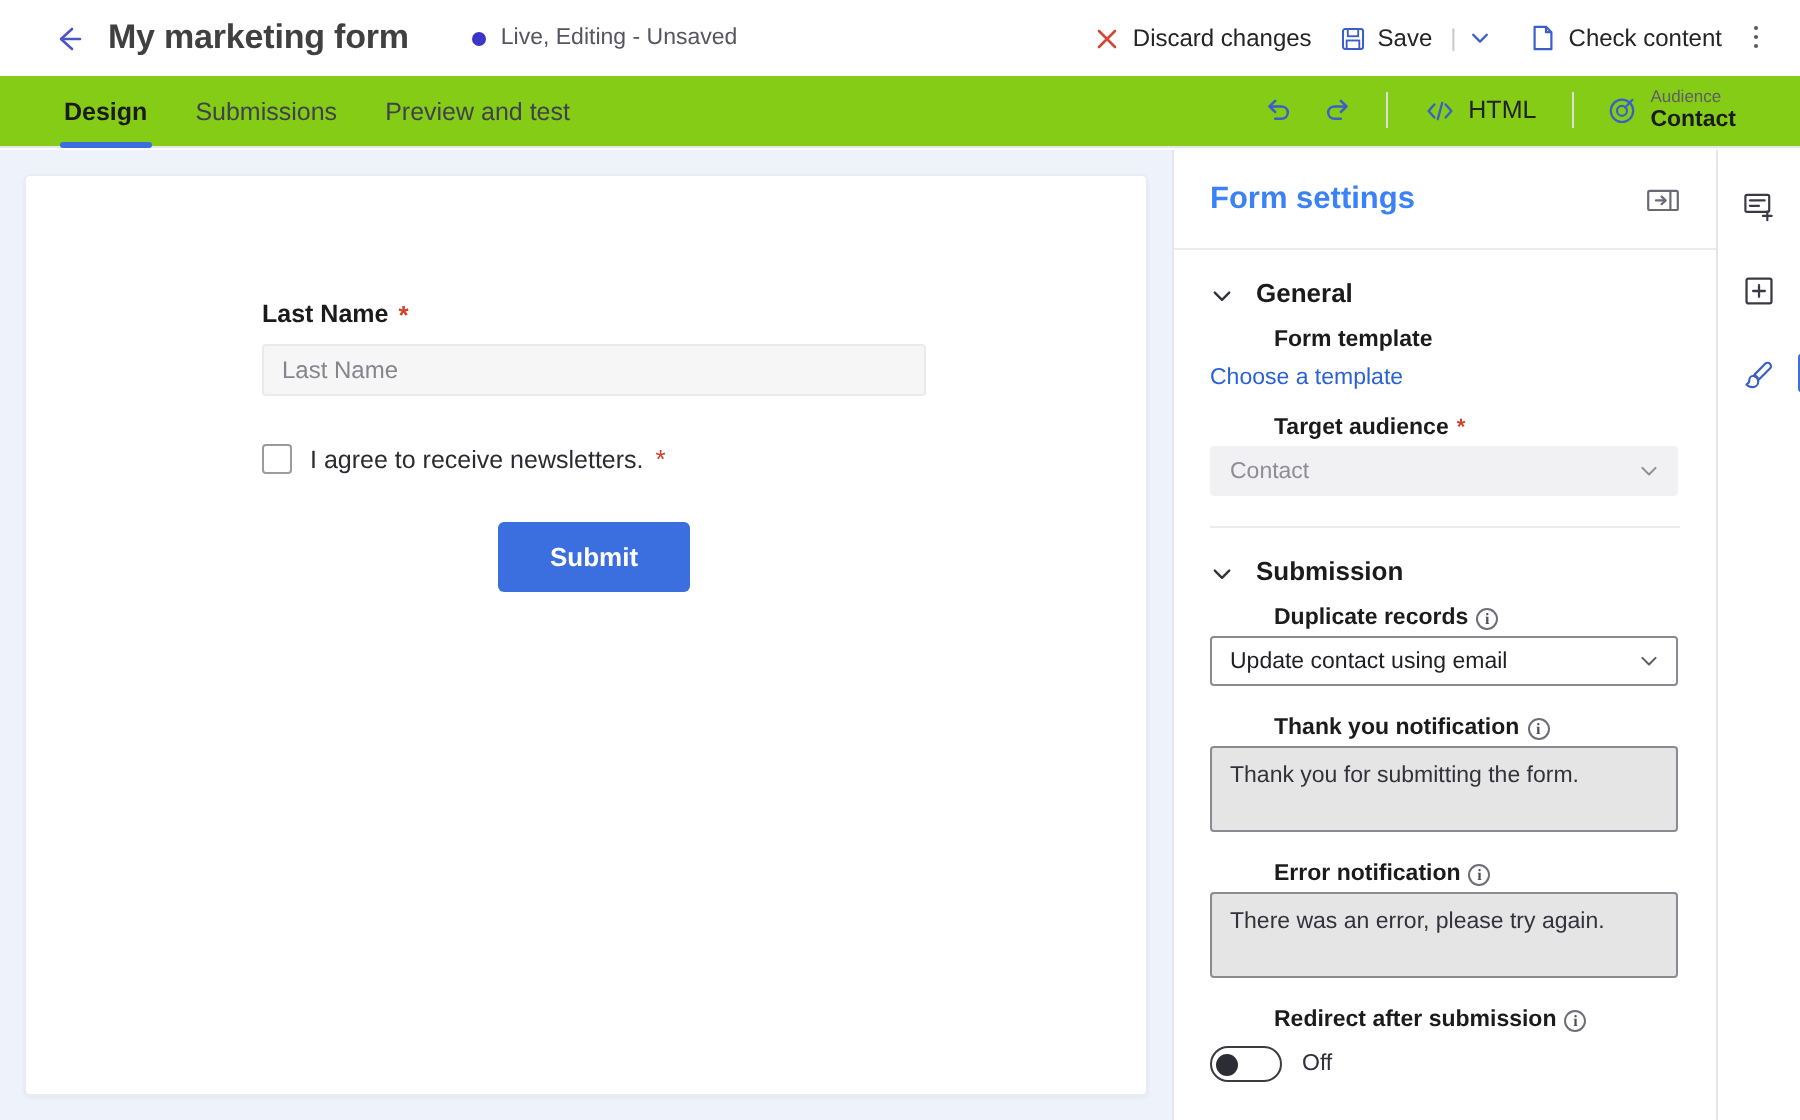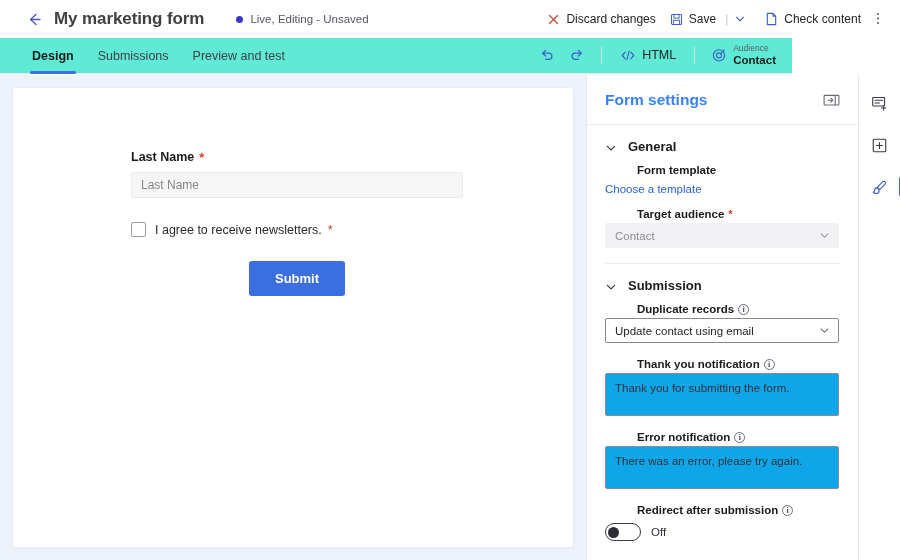--- a/index.html
+++ b/index.html
@@ -43,36 +43,36 @@
   }
   .tb-sep { color: #c8c8cf; font-size: 12px; padding: 0 2px; }
   .tb-caret { padding: 5px 4px; cursor: pointer; display:flex; align-items:center; }
   .tb-dots {
     padding: 5px 8px; cursor: pointer; color: #5b5b66;
     font-size: 13px; letter-spacing: 0; line-height: 1;
   }
 
   
   .tabbar {
-    position: absolute; left: 0; top: 38px; width: 792px; height: 36px;
-    background: #5eead4; display: flex; align-items: center;
+    position: absolute; left: 0; top: 38px; width: 900px; height: 36px;
+    background: #84cc16; display: flex; align-items: center;
     border-bottom: 1px solid #e6e6ea;
   }
   .tabs { display: flex; align-items: center; height: 36px; margin-left: 20px; }
   .tab {
     position: relative; height: 36px; display: flex; align-items: center;
     padding: 0 12px; font-size: 12.5px; color: #41414b; cursor: pointer;
   }
   .tab.active { color: #1b1b1b; font-weight: bold; }
   .tab.active::after {
     content: ""; position: absolute; left: 10px; right: 10px; bottom: 0;
     height: 2.5px; background: #3b6fe0; border-radius: 2px;
   }
   .tabbar-right {
-    margin-left: auto; display: flex; align-items: center; margin-right: 8px; gap: 2px;
+    margin-left: auto; display: flex; align-items: center; margin-right: 24px; gap: 2px;
   }
   .icon-btn {
     width: 28px; height: 26px; display: flex; align-items: center; justify-content: center;
     cursor: pointer; border-radius: 3px; color: #3b5ec9;
   }
   .vrule { width: 1px; height: 18px; background: #dcdce2; margin: 0 8px; }
   .html-btn {
     display: flex; align-items: center; gap: 6px; padding: 4px 8px;
     cursor: pointer; border-radius: 3px; font-size: 12.5px; color: #222;
   }
@@ -158,21 +158,21 @@
     display: flex; align-items: center; padding: 0 8px 0 9px;
     font-size: 11.5px; cursor: pointer;
   }
   .select-box.disabled {
     background: #f1f1f3; border: 1px solid #f1f1f3; color: #8d8d95; cursor: default;
   }
   .select-box.normal { background: #ffffff; border: 1px solid #8a8a92; color: #1f1f24; }
   .select-caret { margin-left: auto; color: #5d5d66; display: flex; }
   .ta-box {
     width: 234px; height: 43px; border: 1px solid #8a8a92; border-radius: 2px;
-    background: #0ea5e9; font-size: 11.5px; color: #32323a; padding: 7px 9px;
+    background: #e5e5e5; font-size: 11.5px; color: #32323a; padding: 7px 9px;
     resize: none; font-family: "Liberation Sans", sans-serif; line-height: 1.35;
     display: block; overflow: hidden;
   }
   .spacer-14 { height: 15px; }
   .divider { height: 1px; background: #ececf0; margin: 15px 0 0 0; }
   .info-i {
     width: 11px; height: 11px; border-radius: 50%; border: 1px solid #6e6e78;
     color: #4e4e58; font-size: 8px; line-height: 9px; text-align: center;
     font-family: "Liberation Serif", serif; cursor: pointer; flex: none;
   }

